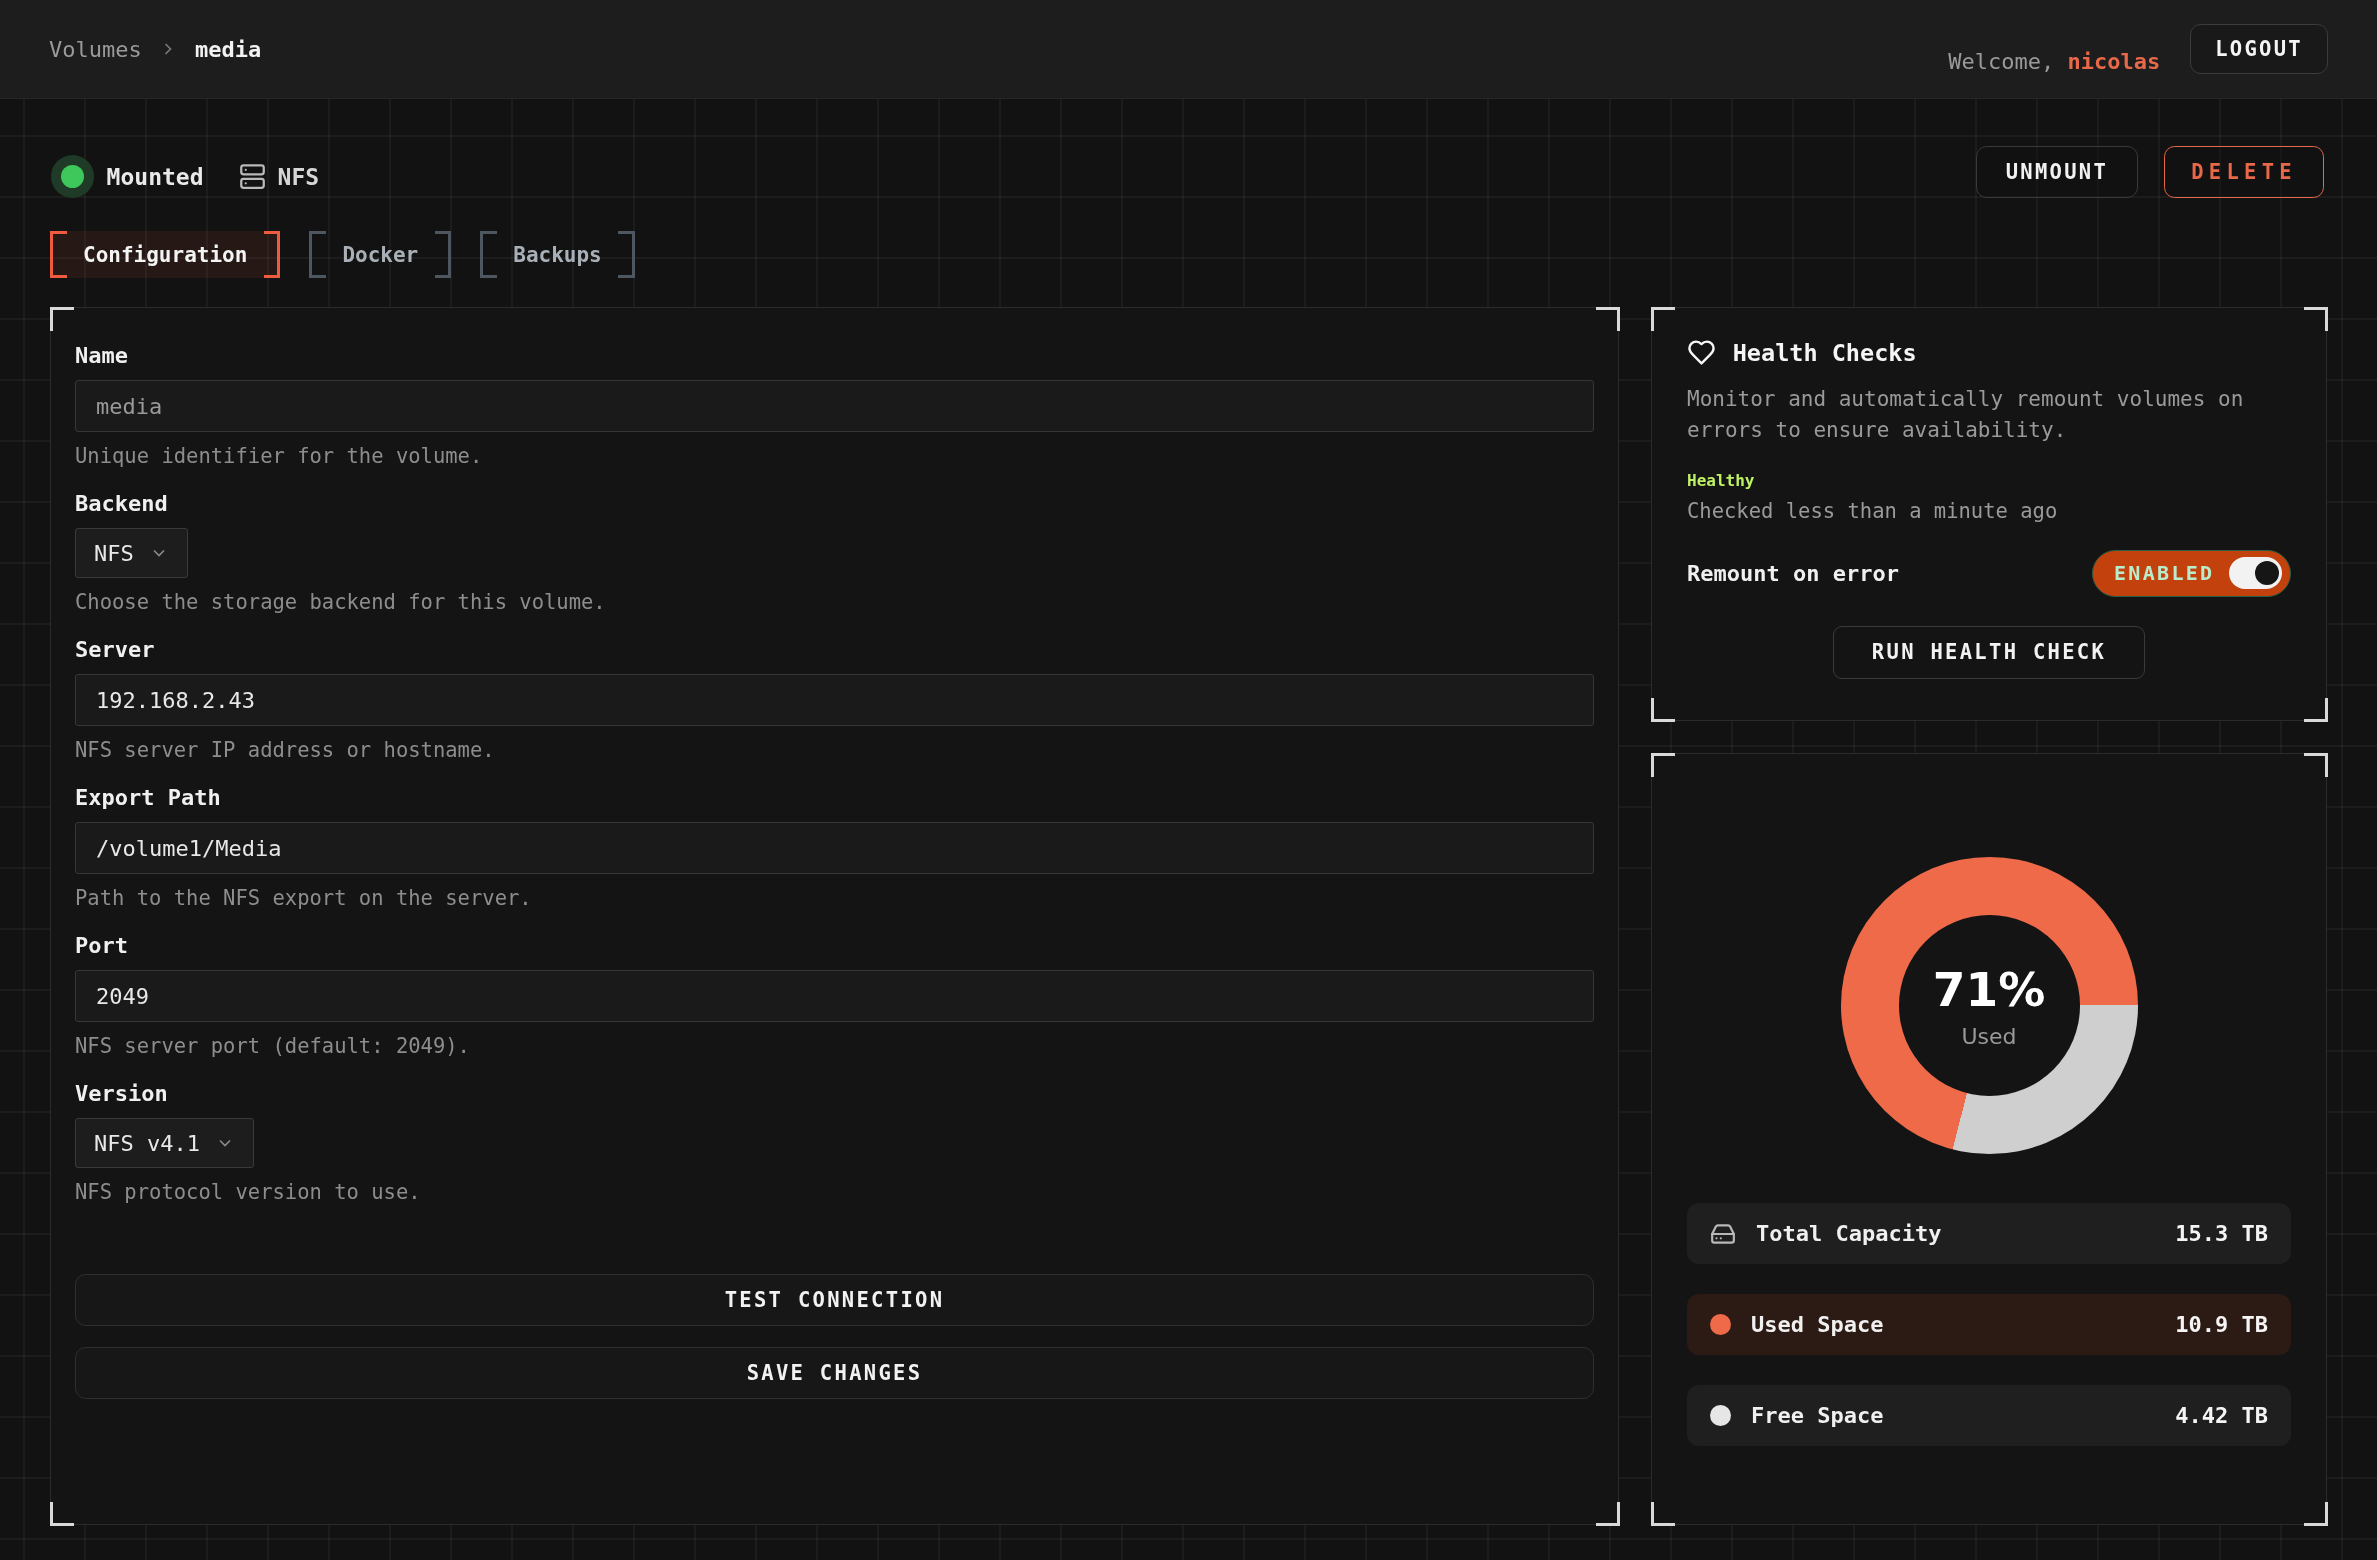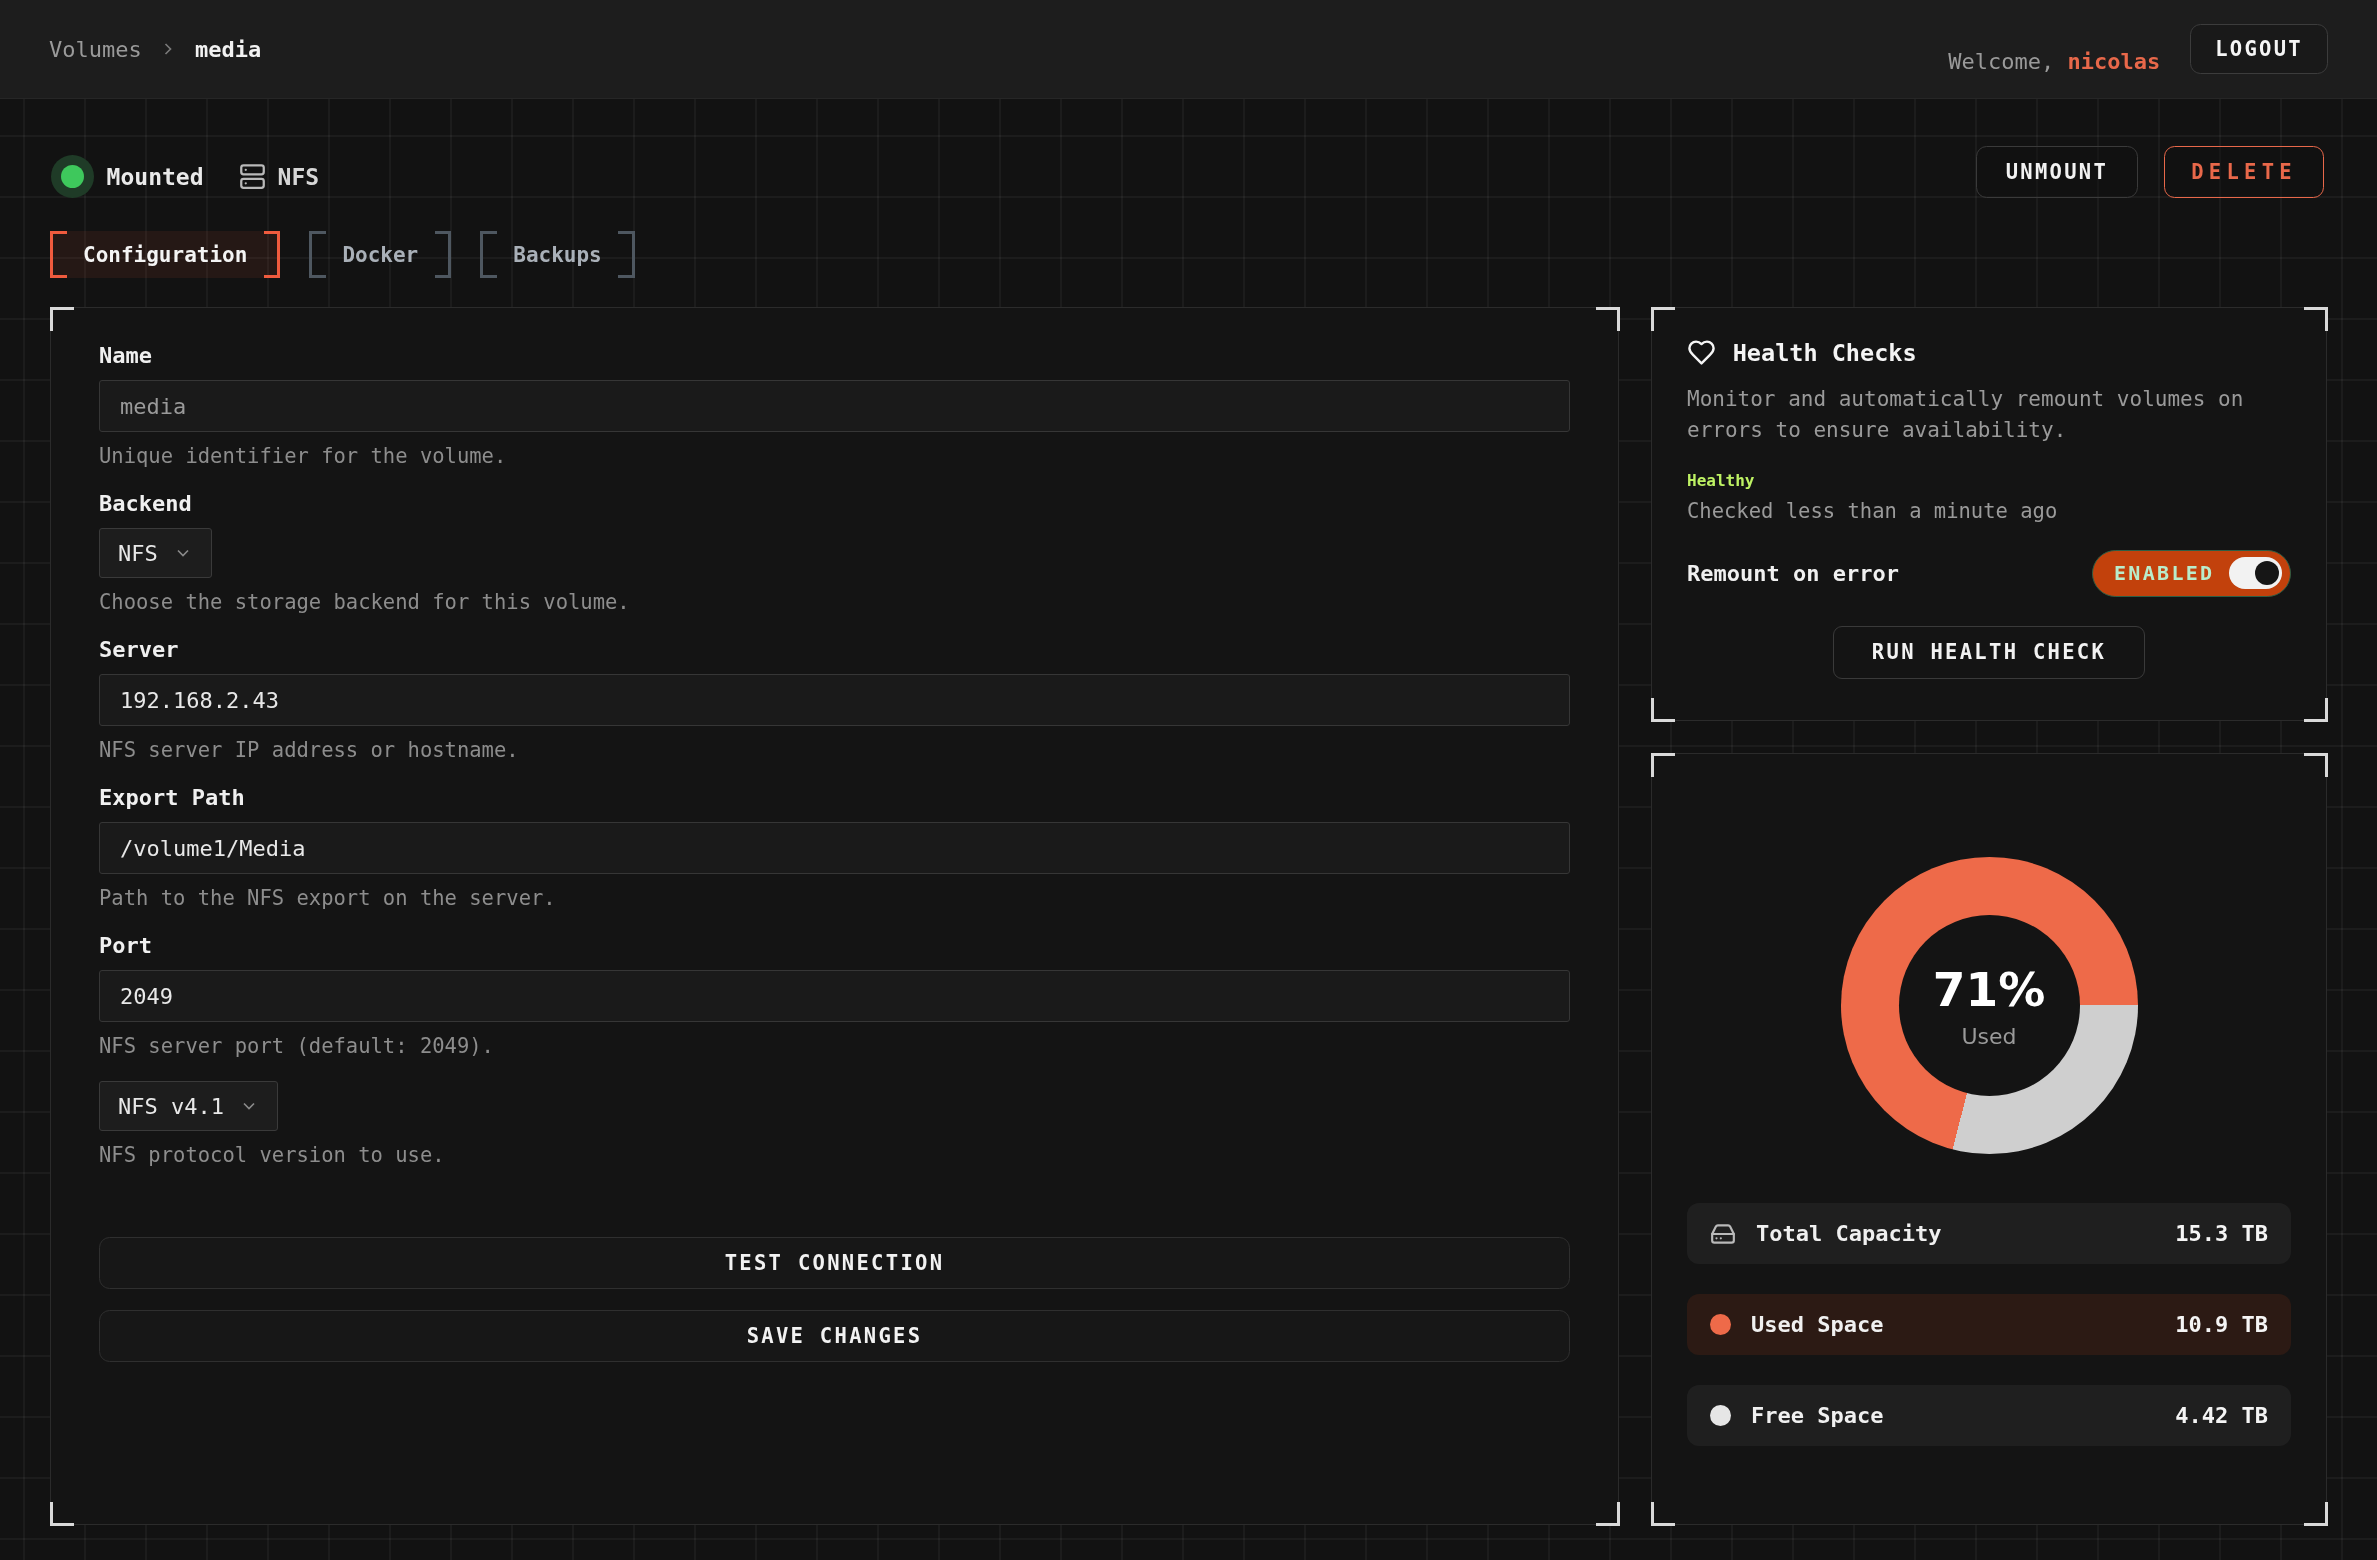--- a/index.html
+++ b/index.html
@@ -70,21 +70,21 @@
 
   
   .columns { display:flex; gap:32px; margin-top:29px; }
   .card { position:relative; background:#141414; border:1.5px solid #2b2b2b; }
   .corner { position:absolute; width:24px; height:24px; pointer-events:none; }
   .corner.tl { top:-1.5px; left:-1.5px; border-top:3.8px solid #d9d9d9; border-left:3.8px solid #d9d9d9; }
   .corner.tr { top:-1.5px; right:-1.5px; border-top:3.8px solid #d9d9d9; border-right:3.8px solid #d9d9d9; }
   .corner.bl { bottom:-1.5px; left:-1.5px; border-bottom:3.8px solid #d9d9d9; border-left:3.8px solid #d9d9d9; }
   .corner.br { bottom:-1.5px; right:-1.5px; border-bottom:3.8px solid #d9d9d9; border-right:3.8px solid #d9d9d9; }
 
-  .card-main { flex:1; height:1218px; padding:35px 48px; }
+  .card-main { flex:1; height:1218px; padding:35px 24px; }
   .col-right { width:676px; display:flex; flex-direction:column; gap:32px; }
   .card-health { height:414px; padding:30px 35px; }
   .card-storage { height:772px; padding:30px 35px; }
 
   
   .field { margin-bottom:23px; }
   .field-label { font-size:22px; font-weight:bold; color:#f0f0f0; margin-bottom:12px; }
   .text-input {
     width:100%; height:52px; background:#1a1a1a; border:1.5px solid #363636; border-radius:3px;
     color:#e8e8e8; font-family:inherit; font-size:22px; padding:0 20px; outline:none;
@@ -236,20 +236,21 @@
           <div class="field-help">Path to the NFS export on the server.</div>
         </div>
 
         <div class="field">
           <div class="field-label">Port</div>
           <input class="text-input" type="text" value="2049" style="">
           <div class="field-help">NFS server port (default: 2049).</div>
         </div>
 
         <div class="field">
+          <div class="field-label">Version</div>
           <div class="select">
             <span>NFS v4.1</span>
             <span class="chev">
               <svg width="20" height="20" viewBox="0 0 24 24" fill="none" stroke="#8a8a8a" stroke-width="2">
                   <path d="m6 9 6 6 6-6"></path>
                 </svg>
             </span>
           </div>
           <div class="field-help">NFS protocol version to use.</div>
         </div>

